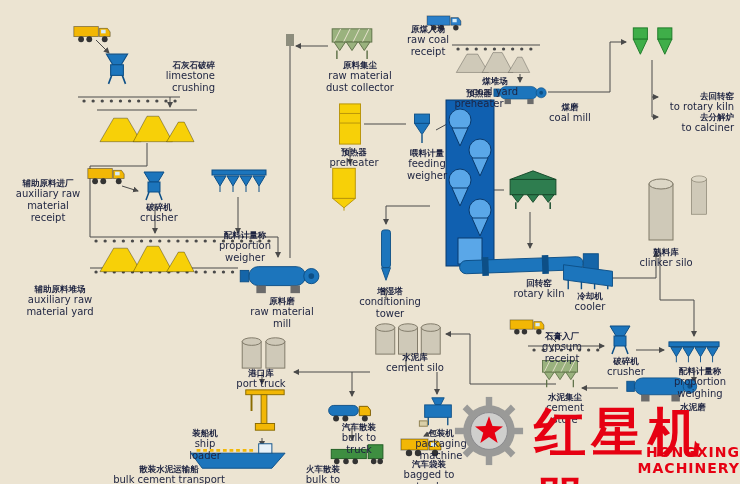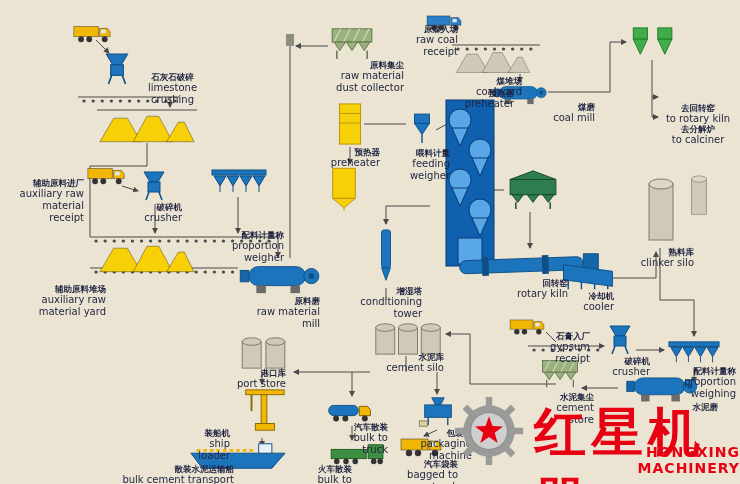--- a/index.html
+++ b/index.html
@@ -1,23 +1,23 @@
 <!DOCTYPE html>
 <html><head>
 <meta charset="utf-8">
 <style>
   html,body{margin:0;padding:0;}
   .stage{position:relative;width:740px;height:484px;background:#ece4d2;overflow:hidden;
          font-family:"DejaVu Sans",sans-serif;}
   .lines{position:absolute;left:0;top:0;z-index:1;}
   .ic{position:absolute;z-index:2;}
-  .node{position:absolute;z-index:3;text-align:right;color:#1d2340;line-height:1.18;}
+  .node{position:absolute;z-index:3;text-align:center;color:#1d2340;line-height:1.18;}
   .node .cn{font-size:8.5px;font-weight:700;}
   .node .en{font-size:10px;}
-  .ta-l{text-align:center;margin-top:12px;}
+  .ta-l{text-align:right;}
   .logo{position:absolute;z-index:5;color:#e60012;font-weight:700;}
   .logo-cn{left:534px;top:398px;font-size:52px;letter-spacing:5px;}
   .logo-en{left:552px;top:444px;font-size:14px;letter-spacing:1px;text-align:right;}
   .defs{position:absolute;width:0;height:0;}
 </style>
 </head>
 <body>
 
 <div class="stage">
 
@@ -471,21 +471,21 @@
   <div class="node" style="left:536px;top:392px;width:58px">
       <div class="cn">水泥集尘</div>
       <div class="en">cement store</div>
     </div>
   <div class="node" style="left:386px;top:352px;width:58px">
       <div class="cn">水泥库</div>
       <div class="en">cement silo</div>
     </div>
   <div class="node" style="left:236px;top:368px;width:50px">
       <div class="cn">港口库</div>
-      <div class="en">port store</div>
+      <div class="en">port truck</div>
     </div>
   <div class="node" style="left:180px;top:428px;width:50px">
       <div class="cn">装船机</div>
       <div class="en">ship loader</div>
     </div>
   <div class="node" style="left:330px;top:422px;width:58px">
       <div class="cn">汽车散装</div>
       <div class="en">bulk to truck</div>
     </div>
   <div class="node" style="left:410px;top:428px;width:62px">

